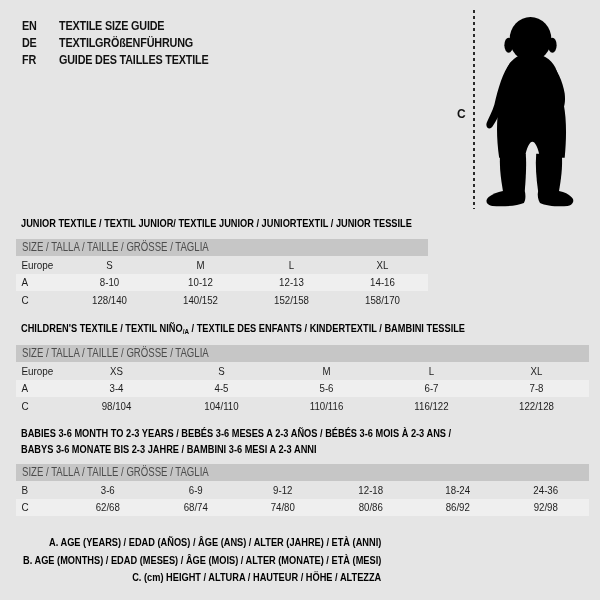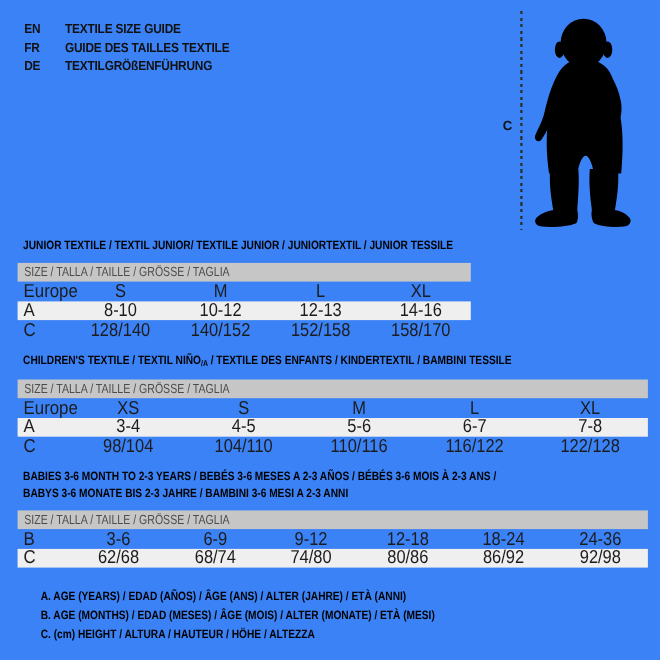--- a/index.html
+++ b/index.html
@@ -1,17 +1,17 @@
 <!DOCTYPE html>
 <html><head>
 <meta charset="utf-8">
 <style>
   html,body { margin:0; padding:0; background:#fff; }
   .page {
-    position:relative; width:600px; height:600px; background:#3b82f6;
+    position:relative; width:600px; height:600px; background:#e5e5e5;
     font-family:"Liberation Sans", sans-serif; color:#1c1c1c; overflow:hidden;
   }
 
   
   .lang-list { position:absolute; left:22px; top:17px; }
   .lang-row { display:flex; height:17px; align-items:center;
               font-weight:bold; font-size:12px; letter-spacing:-0.2px; color:#111; }
   .lang-code { width:37px; transform:scaleX(0.9); transform-origin:left center; }
   .lang-label { transform:scaleX(0.9); transform-origin:left center; white-space:nowrap; }
 
@@ -35,48 +35,48 @@
   .size-table { position:absolute; left:16px; }
   #table-junior { top:239px; width:412px; }
   #table-children { top:345px; width:573px; }
   #table-babies { top:464px; width:573px; }
 
   .size-bar { height:17px; line-height:17px; background:#c6c6c6; color:#4c4c4c;
               font-weight:normal; font-size:12px; padding-left:6px; }
   .size-bar span { display:inline-block; transform:scaleX(0.8); transform-origin:left center;
                    white-space:nowrap; }
 
-  .trow { display:flex; height:17.5px; align-items:center; font-size:17px; color:#1c1c1c; }
+  .trow { display:flex; height:17.5px; align-items:center; font-size:11px; color:#1c1c1c; }
   .trow.alt { background:#efefef; }
   .tlabel { width:48px; padding-left:6px; box-sizing:border-box;
             transform:scaleX(0.9); transform-origin:left center; }
   .tcell { flex:1; text-align:center; transform:scaleX(0.88); white-space:nowrap; }
 
   
-  .footnotes { position:absolute; left:37px; top:534px; }
+  .footnotes { position:absolute; left:23px; top:534px;text-align:right; }
   .footnote { height:17.5px; line-height:17.5px; font-weight:bold; font-size:11px;
               white-space:nowrap; transform:scaleX(0.84); transform-origin:left center; color:#000; }
 </style>
 </head>
 <body>
 
 <div class="page">
 
   <div class="lang-list">
     <div class="lang-row">
       <span class="lang-code">EN</span>
       <span class="lang-label">TEXTILE SIZE GUIDE</span>
     </div>
     <div class="lang-row">
+      <span class="lang-code">DE</span>
+      <span class="lang-label">TEXTILGRÖßENFÜHRUNG</span>
+    </div>
+    <div class="lang-row">
       <span class="lang-code">FR</span>
       <span class="lang-label">GUIDE DES TAILLES TEXTILE</span>
-    </div>
-    <div class="lang-row">
-      <span class="lang-code">DE</span>
-      <span class="lang-label">TEXTILGRÖßENFÜHRUNG</span>
     </div>
   </div>
 
   <div class="figure-area">
     <div class="dash-line"></div>
     <div class="c-label">C</div>
     <svg class="baby-svg" viewBox="0 0 100 200" preserveAspectRatio="none" xmlns="http://www.w3.org/2000/svg">
       <g fill="#000000">
         <ellipse cx="50" cy="30" rx="22" ry="22"></ellipse>
         <ellipse cx="27" cy="36" rx="4.5" ry="7.5"></ellipse>

